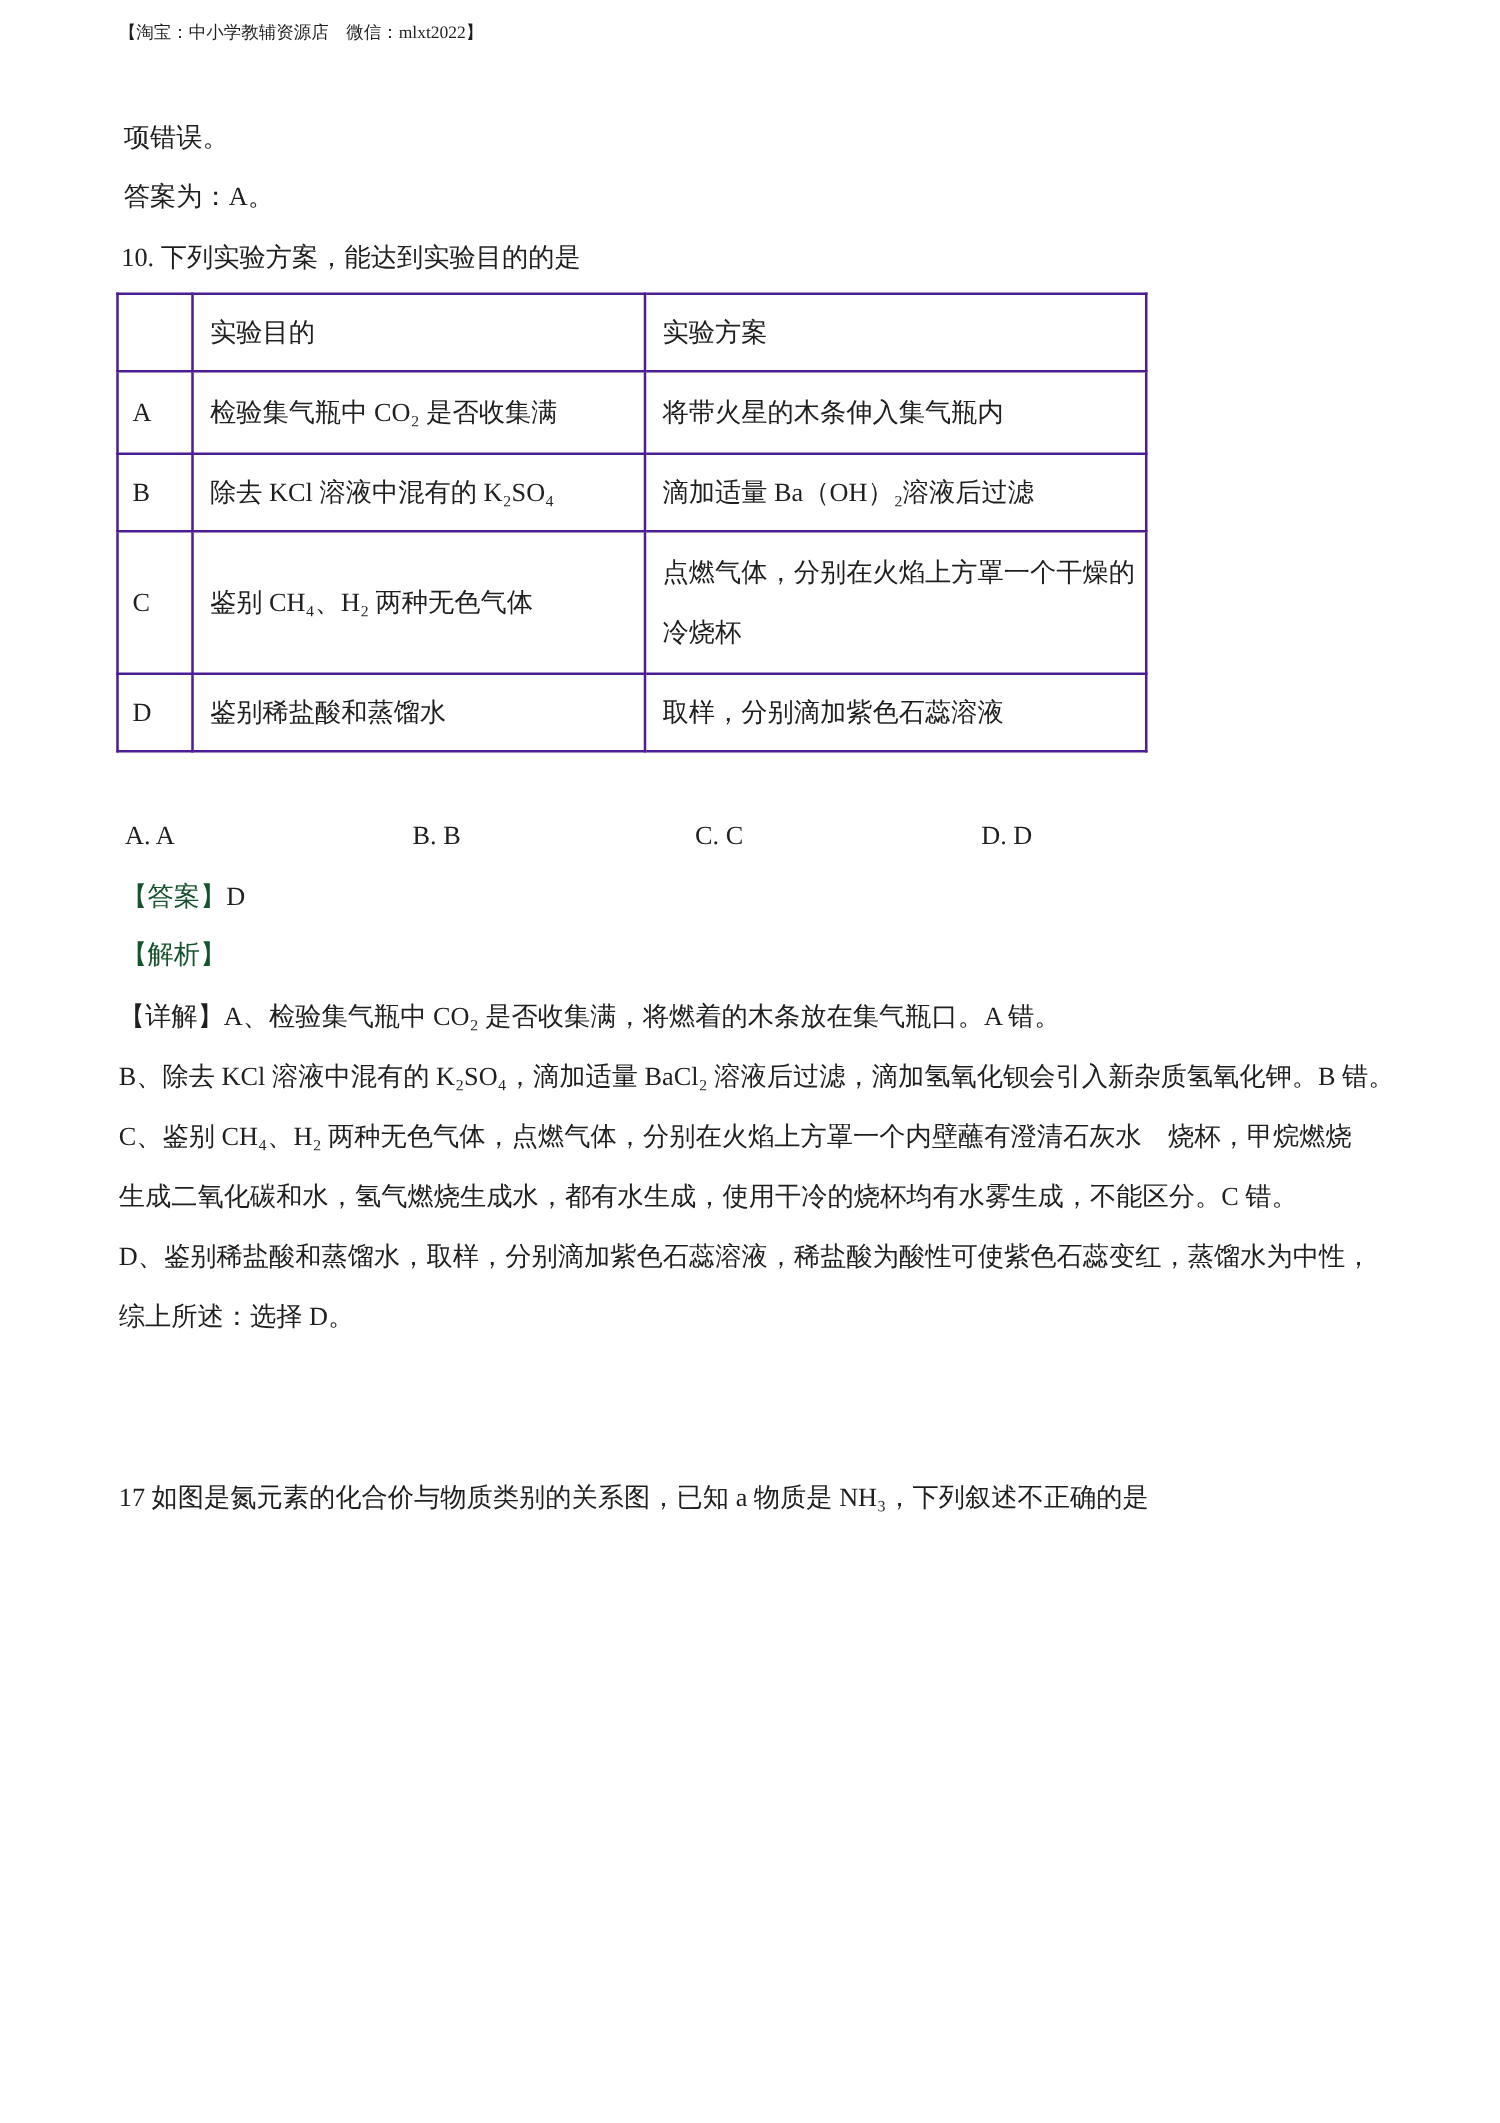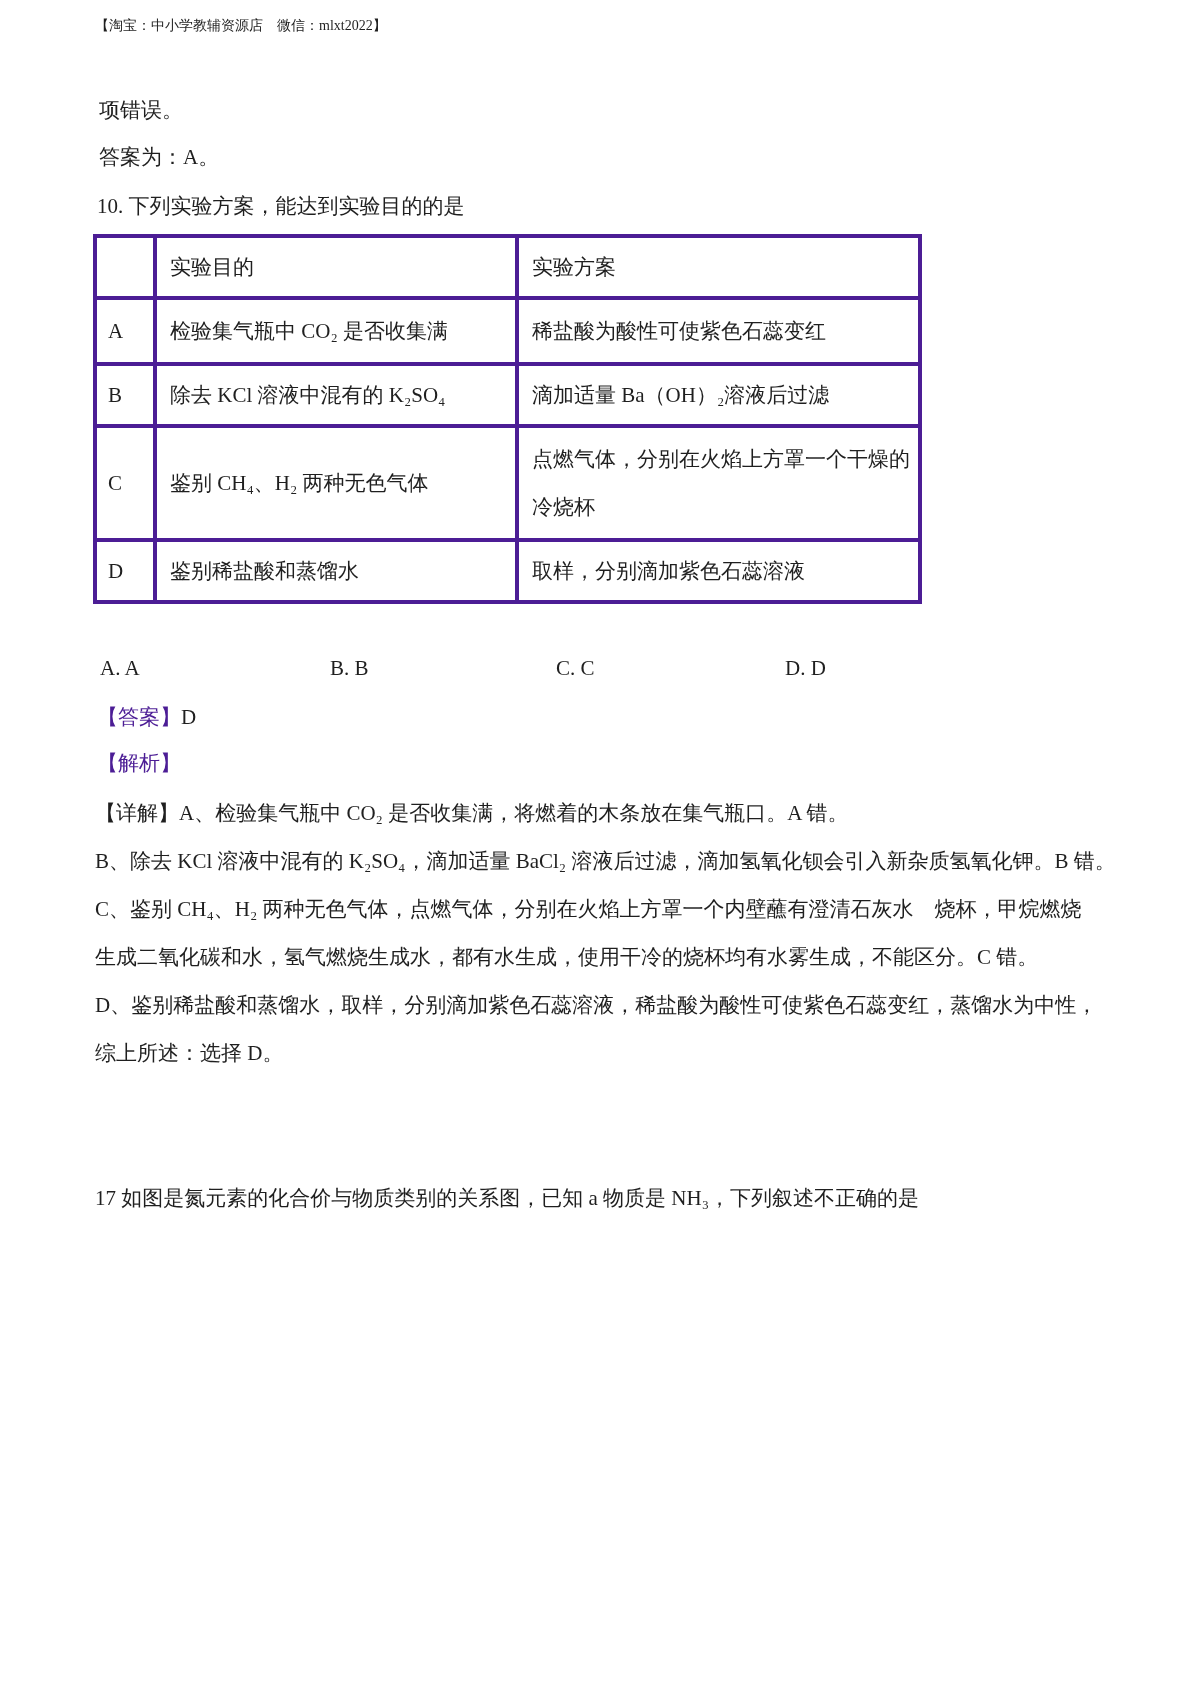--- a/index.html
+++ b/index.html
@@ -22,21 +22,21 @@
   .q10-table {
     position: absolute;
     left: 93px;
     top: 234px;
     border-collapse: collapse;
     table-layout: fixed;
     font-size: 21px;
     color: #1f1f1f;
   }
   .q10-table td {
-    border: 4px solid #4c1d95;
+    border: 2px solid #4c1d95;
     vertical-align: middle;
     padding: 0 8px 0 13px;
     background: #ffffff;
   }
   .q10-table td.rowlabel { padding-left: 11px; }
   .col-label { width: 60px; }
   .col-purpose { width: 362px; }
   .col-plan { width: 400px; }
   .tr-header { height: 62px; }
   .tr-a { height: 66px; }
@@ -45,21 +45,21 @@
   .tr-d { height: 62px; }
   .plan-two-line div { line-height: 48px; white-space: nowrap; }
   .options-row span { position: absolute; top: 0; white-space: nowrap; }
   .options-row { position: absolute; left: 0; top: 656px; width: 1128px; height: 30px; }
   .opt-a { left: 100px; }
   .opt-b { left: 330px; }
   .opt-c { left: 556px; }
   .opt-d { left: 785px; }
   .answer-line { left: 97px; top: 703px; }
   .analysis-line { left: 97px; top: 749px; }
-  .blue-tag { color: #4c1d95; }
+  .blue-tag { color: #14532d; }
   .detail-block {
     position: absolute;
     left: 95px;
     top: 789px;
     width: 1060px;
     line-height: 48px;
   }
   .detail-block div { white-space: nowrap; }
   .q11-stem { left: 95px; top: 1184px; }
 </style>
@@ -78,21 +78,21 @@
   <table class="q10-table">
     <tbody>
         <tr class="tr-header">
       <td class="col-label rowlabel"></td>
       <td class="col-purpose">实验目的</td>
       <td class="col-plan">实验方案</td>
     </tr>
     <tr class="tr-a">
       <td class="rowlabel">A</td>
       <td>检验集气瓶中 CO₂ 是否收集满</td>
-      <td>稀盐酸为酸性可使紫色石蕊变红</td>
+      <td>将带火星的木条伸入集气瓶内</td>
     </tr>
     <tr class="tr-b">
       <td class="rowlabel">B</td>
       <td>除去 KCl 溶液中混有的 K₂SO₄</td>
       <td>滴加适量 Ba（OH）₂溶液后过滤</td>
     </tr>
     <tr class="tr-c">
       <td class="rowlabel">C</td>
       <td>鉴别 CH₄、H₂ 两种无色气体</td>
       <td class="plan-two-line">

